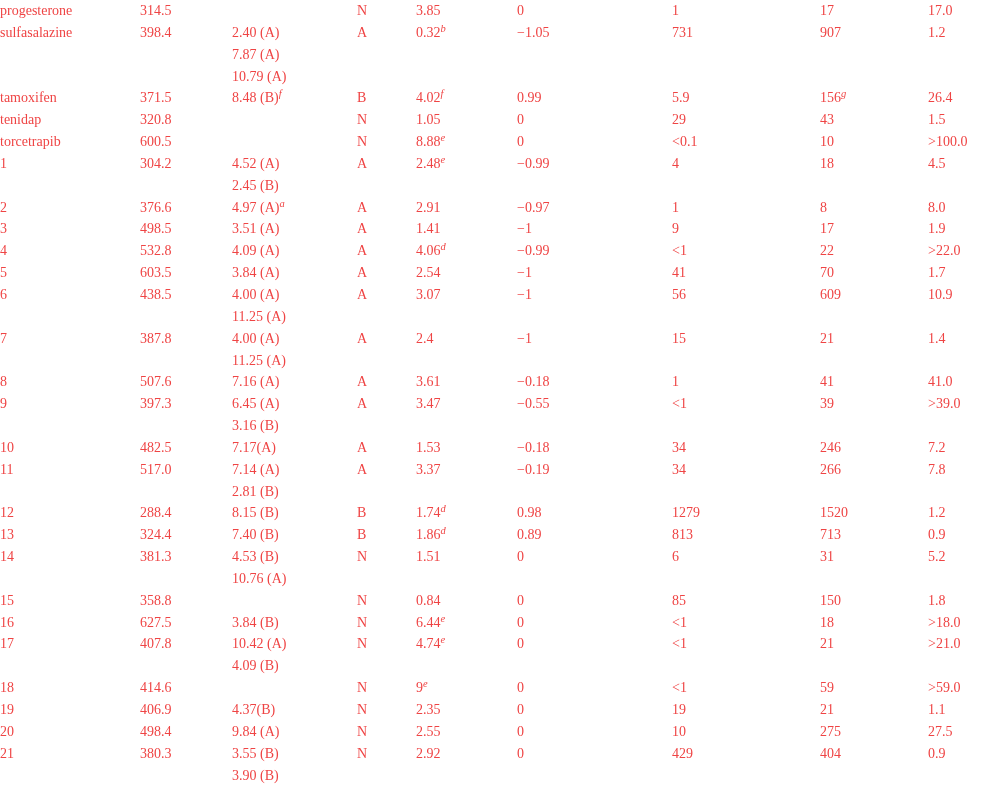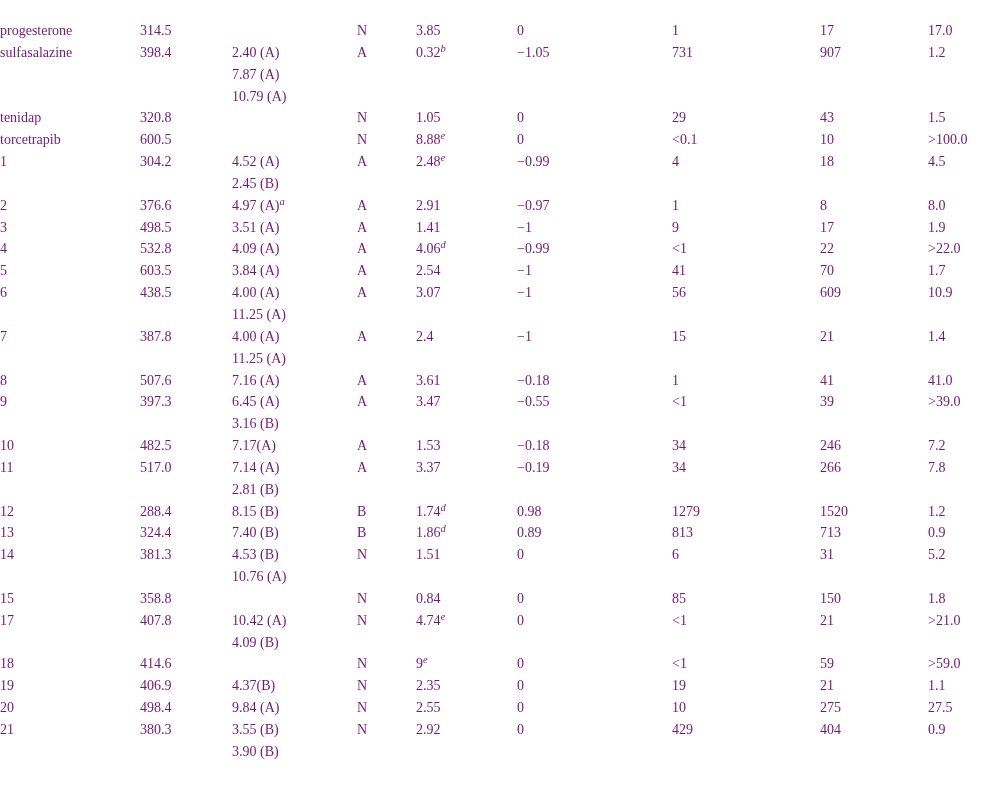--- a/index.html
+++ b/index.html
@@ -38,21 +38,21 @@
     line-height: 0;
     vertical-align: baseline;
     position: relative;
     top: -5px;
   }
 </style>
 </head>
 <body style="background: rgb(255, 255, 255);">
 
 <div class="page">
-  <table class="compound-table" style="color: #701a75; margin-top: 20px;">
+  <table class="compound-table" style="color: #ef4444;">
     <colgroup>
       <col style="width:140px">
       <col style="width:92px">
       <col style="width:125px">
       <col style="width:59px">
       <col style="width:101px">
       <col style="width:155px">
       <col style="width:148px">
       <col style="width:108px">
       <col style="width:78px">
@@ -78,20 +78,33 @@
             <div>10.79 (A)</div>
           </td>
           <td class="c4">A</td>
           <td class="c5">0.32<sup>b</sup></td>
           <td class="c6">−1.05</td>
           <td class="c7">731</td>
           <td class="c8">907</td>
           <td class="c9">1.2</td>
         </tr>
         <tr>
+          <td class="c1">tamoxifen</td>
+          <td class="c2">371.5</td>
+          <td class="c3">
+            <div>8.48 (B)<sup>f</sup></div>
+          </td>
+          <td class="c4">B</td>
+          <td class="c5">4.02<sup>f</sup></td>
+          <td class="c6">0.99</td>
+          <td class="c7">5.9</td>
+          <td class="c8">156<sup>g</sup></td>
+          <td class="c9">26.4</td>
+        </tr>
+        <tr>
           <td class="c1">tenidap</td>
           <td class="c2">320.8</td>
           <td class="c3"></td>
           <td class="c4">N</td>
           <td class="c5">1.05</td>
           <td class="c6">0</td>
           <td class="c7">29</td>
           <td class="c8">43</td>
           <td class="c9">1.5</td>
         </tr>
@@ -299,20 +312,33 @@
           <td class="c2">358.8</td>
           <td class="c3"></td>
           <td class="c4">N</td>
           <td class="c5">0.84</td>
           <td class="c6">0</td>
           <td class="c7">85</td>
           <td class="c8">150</td>
           <td class="c9">1.8</td>
         </tr>
         <tr>
+          <td class="c1">16</td>
+          <td class="c2">627.5</td>
+          <td class="c3">
+            <div>3.84 (B)</div>
+          </td>
+          <td class="c4">N</td>
+          <td class="c5">6.44<sup>e</sup></td>
+          <td class="c6">0</td>
+          <td class="c7">&lt;1</td>
+          <td class="c8">18</td>
+          <td class="c9">&gt;18.0</td>
+        </tr>
+        <tr>
           <td class="c1">17</td>
           <td class="c2">407.8</td>
           <td class="c3">
             <div>10.42 (A)</div>
             <div>4.09 (B)</div>
           </td>
           <td class="c4">N</td>
           <td class="c5">4.74<sup>e</sup></td>
           <td class="c6">0</td>
           <td class="c7">&lt;1</td>

